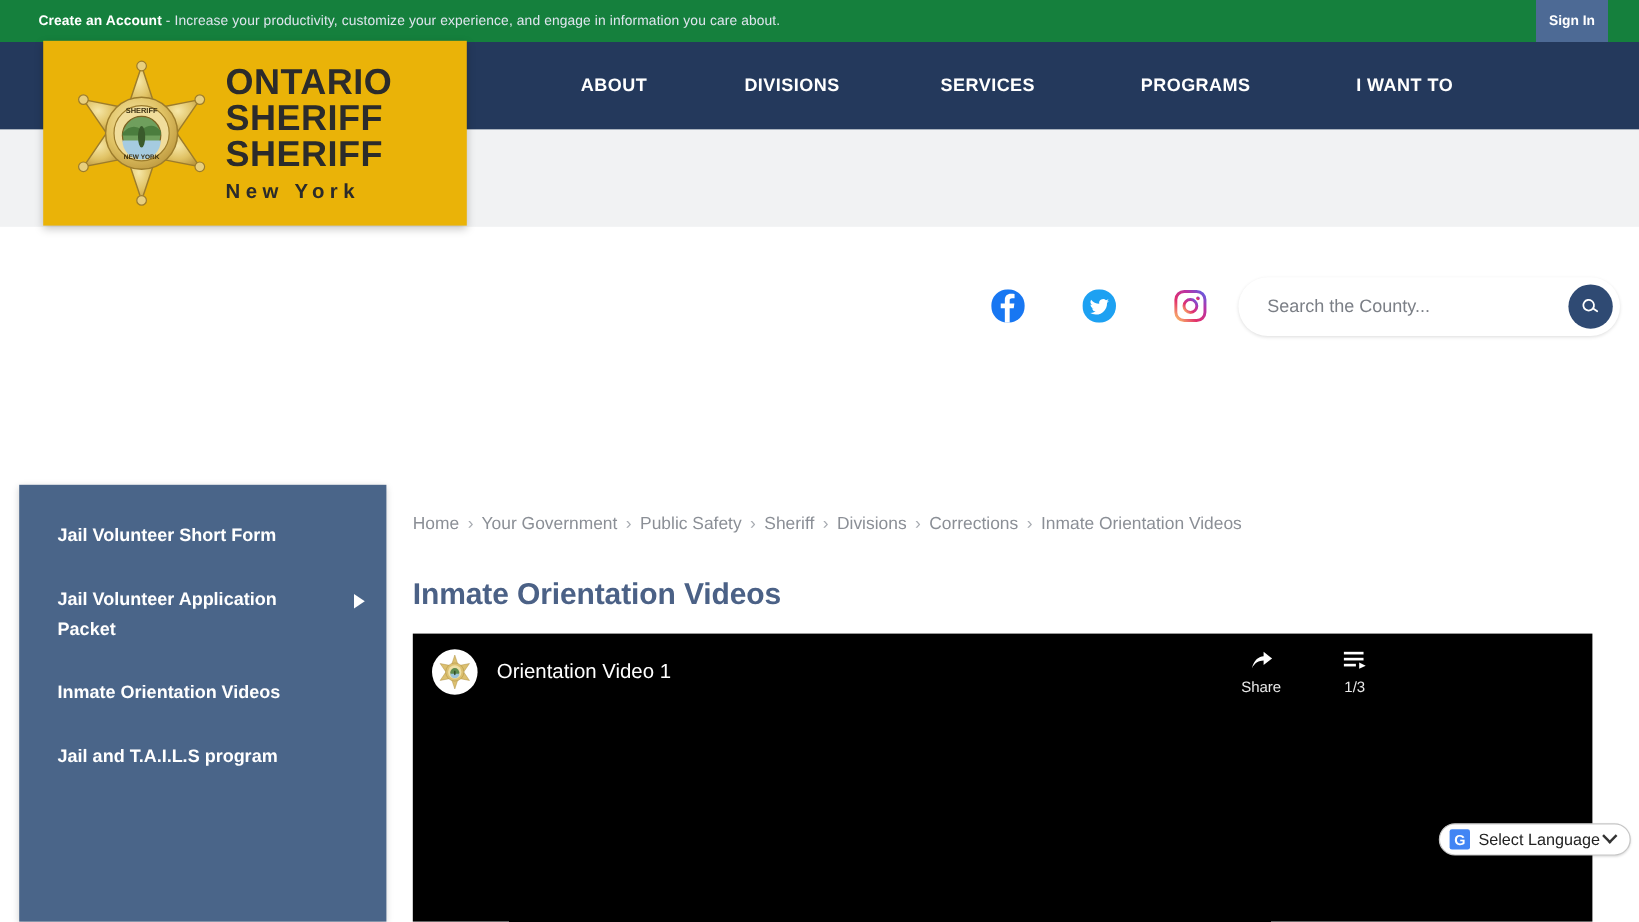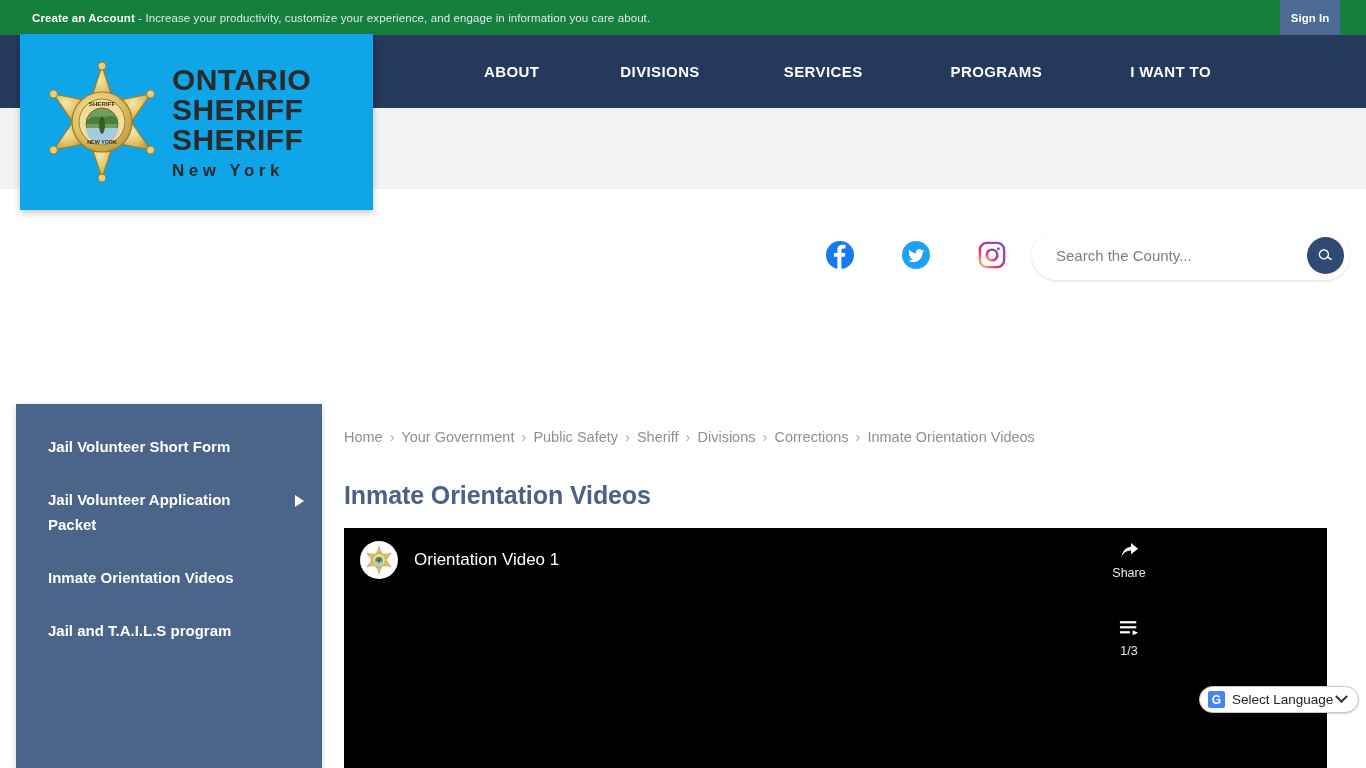--- a/index.html
+++ b/index.html
@@ -81,23 +81,23 @@
   .search-input::placeholder{ color:#7b7f86; }
   .search-btn{
     position:absolute; right:6px; top:6px;
     width:37px; height:37px; border-radius:50%;
     background:#2f4a73; border:none; cursor:pointer;
     display:flex; align-items:center; justify-content:center;
   }
 
   
   .logo-box{
-    position:absolute; top:34px; left:20px;
-    width:353px; height:176px;
-    background:#0ea5e9;
+    position:absolute; top:34px; left:36px;
+    width:353px; height:154px;
+    background:#eab308;
     box-shadow:0 3px 7px rgba(0,0,0,.22);
     display:flex; align-items:center;
   }
   .badge-wrap{ margin-left:22px; width:120px; height:124px; }
   .logo-text{
     margin-left:10px;
     color:#2b2b2b;
     font-weight:bold;
     line-height:1.0;
   }
@@ -157,21 +157,21 @@
     background:#ffffff; overflow:hidden;
     display:flex; align-items:center; justify-content:center;
     cursor:pointer;
   }
   .vp-title{
     margin-left:16px;
     color:#ffffff; font-size:17px; cursor:pointer;
   }
   .vp-actions{
     position:absolute; right:22px; top:10px;
-    display:flex; gap:36px;flex-direction:column;
+    display:flex; gap:36px;
   }
   .vp-action{
     display:flex; flex-direction:column; align-items:center;
     cursor:pointer; width:42px;
   }
   .vp-action-icon{ height:24px; display:flex; align-items:center; }
   .vp-action-label{
     color:#e8e8e8; font-size:12.5px; margin-top:4px;
   }
 

